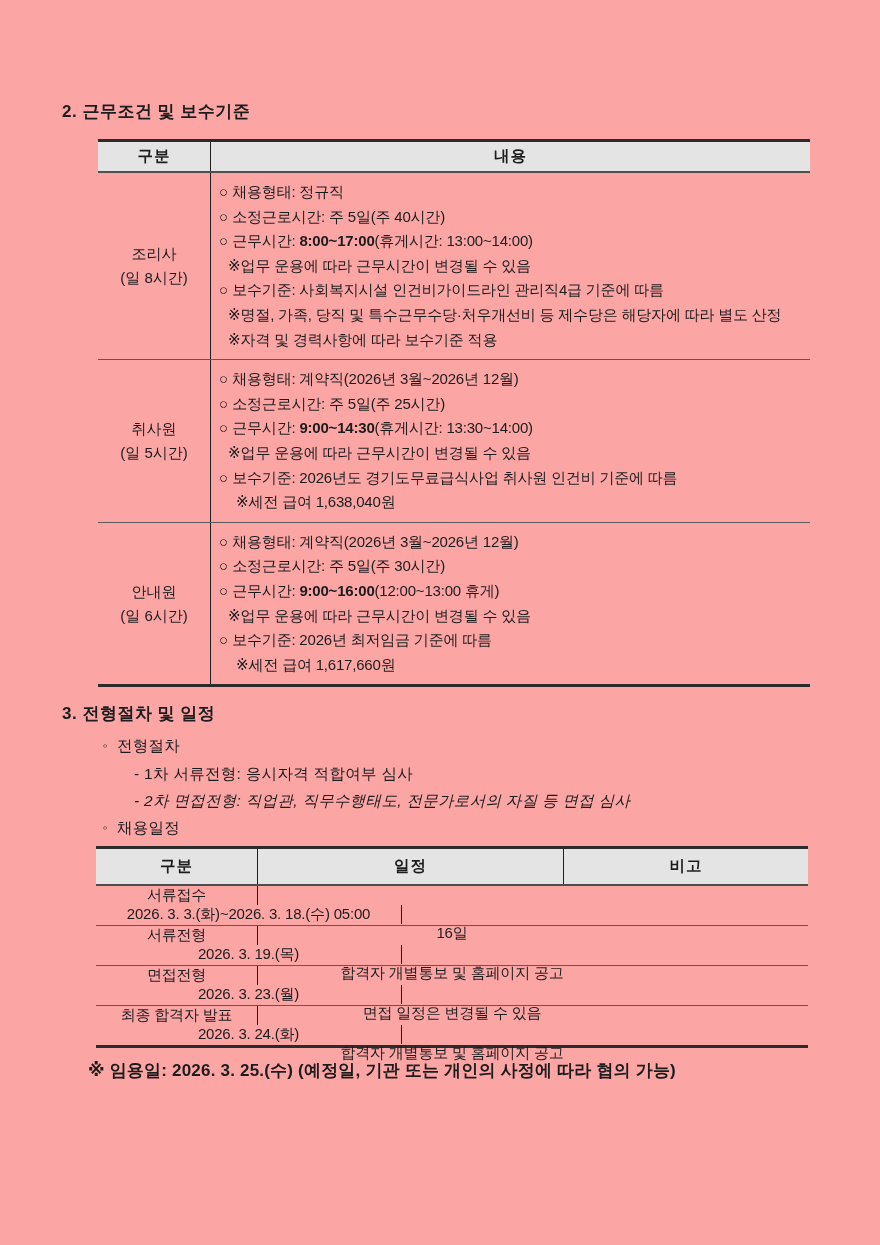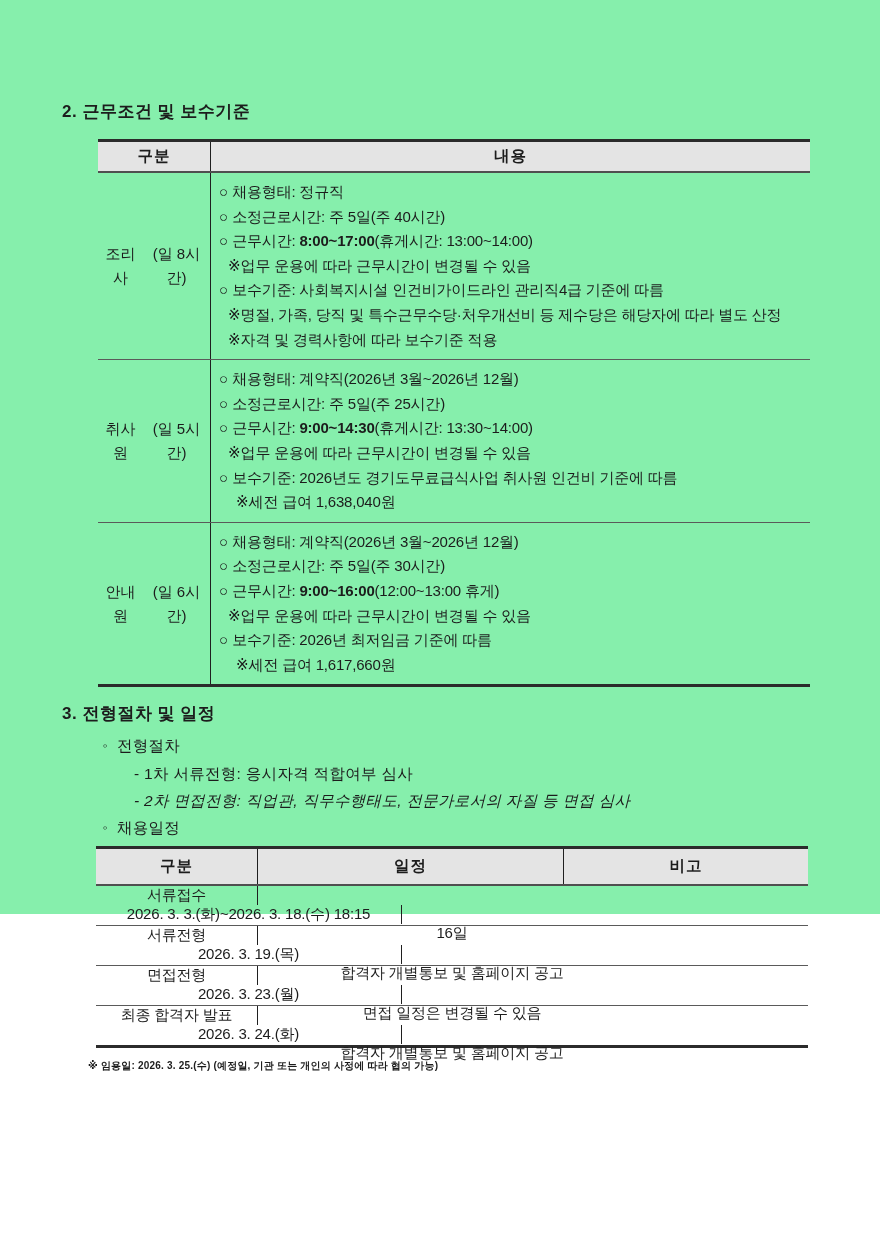--- a/index.html
+++ b/index.html
@@ -5,21 +5,21 @@
   html, body {
     margin: 0;
     padding: 0;
     background: #ffffff;
     width: 880px;
     height: 1245px;
     overflow: hidden;
     font-family: "Liberation Sans", "DejaVu Sans", sans-serif;
     color: #1c1c1c;
   }
-  .doc { position: relative; width: 880px; height: 914px; background: #86efac; }
+  .doc { position: relative; width: 880px; height: 1245px; background: #fca5a5; }
 
   .sec-title {
     position: absolute;
     font-size: 17px;
     font-weight: bold;
     letter-spacing: 0.5px;
     white-space: nowrap;
   }
   #sec2-title { left: 62px; top: 100px; }
   #sec3-title { left: 62px; top: 702px; }
@@ -46,21 +46,21 @@
     flex-shrink: 0;
   }
   .t1 .c2 { flex: 1; box-sizing: border-box; }
   .t1-header .c1, .t1-header .c2 {
     display: flex; align-items: center; justify-content: center;
     font-weight: bold; font-size: 15.5px; letter-spacing: 1px;
   }
   .t1-row { display: flex; }
   .t1-row + .t1-row { border-top: 1px solid #5a5a5a; }
   .t1-row .c1 {
-    display: flex; flex-direction: row;
+    display: flex; flex-direction: column;
     align-items: center; justify-content: center;
     font-size: 15px; line-height: 24px; text-align: center;
   }
   .t1-row .c2 {
     padding: 7px 6px 7px 8px;
     font-size: 15px;
     line-height: 24.6px;
     letter-spacing: -0.2px;
   }
   .line { white-space: nowrap; }
@@ -109,21 +109,21 @@
   .t2-row + .t2-row { border-top: 1px solid #5a5a5a; }
   .t2-row div {
     display: flex; align-items: center; justify-content: center;
     font-size: 15px; letter-spacing: -0.2px; white-space: nowrap;
   }
 
   
   .note {
     position: absolute;
     left: 88px; top: 1059px;
-    font-size: 10px;
+    font-size: 17px;
     font-weight: bold;
     white-space: nowrap;
     letter-spacing: 0.2px;
   }
 </style>
 </head>
 <body>
 
 <div class="doc">
 
@@ -194,21 +194,21 @@
 
   <div class="t2">
     <div class="t2-header">
       <div class="k1">구분</div>
       <div class="k2">일정</div>
       <div class="k3">비고</div>
     </div>
     <div id="t2-body">
         <div class="t2-row">
           <div class="k1">서류접수</div>
-          <div class="k2">2026. 3. 3.(화)~2026. 3. 18.(수) 18:15</div>
+          <div class="k2">2026. 3. 3.(화)~2026. 3. 18.(수) 05:00</div>
           <div class="k3">16일</div>
         </div>
         <div class="t2-row">
           <div class="k1">서류전형</div>
           <div class="k2">2026. 3. 19.(목)</div>
           <div class="k3">합격자 개별통보 및 홈페이지 공고</div>
         </div>
         <div class="t2-row">
           <div class="k1">면접전형</div>
           <div class="k2">2026. 3. 23.(월)</div>

